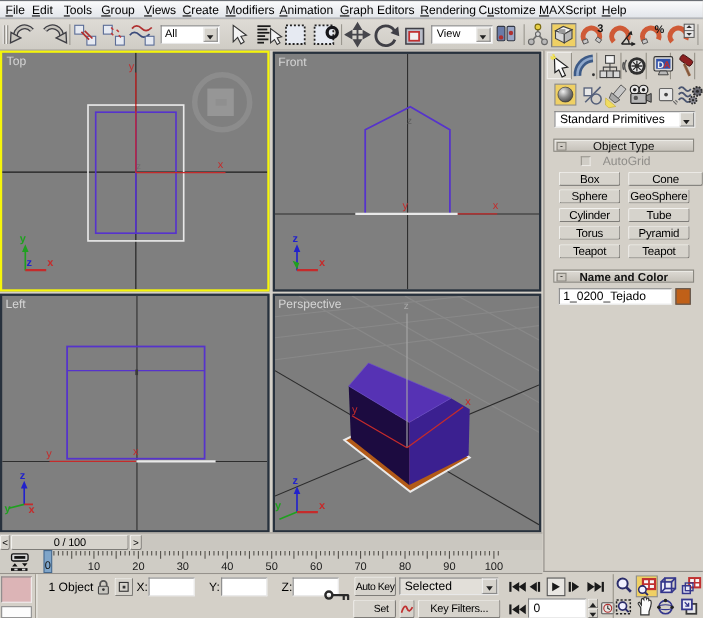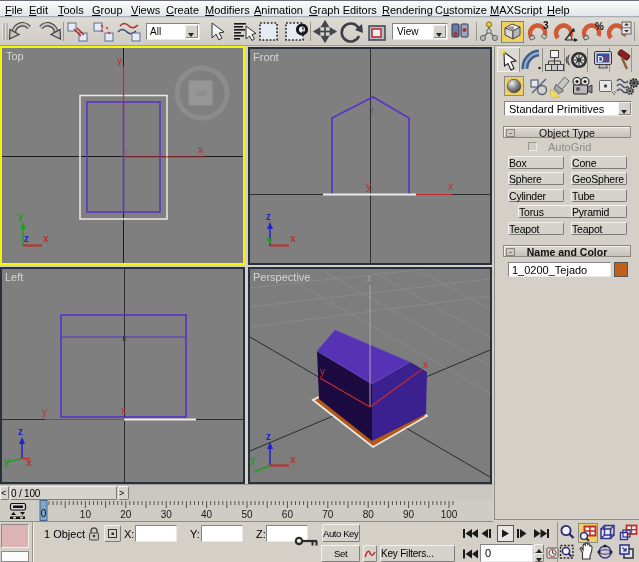--- a/index.html
+++ b/index.html
@@ -5,21 +5,21 @@
   * { margin:0; padding:0; box-sizing:border-box; }
   html,body { width:639px; height:562px; overflow:hidden; }
   body { font-family:"Liberation Sans", sans-serif; background:#d4d0c8; position:relative; }
   #root { position:absolute; left:0; top:0; width:639px; height:562px; background:#d4d0c8; }
   .abs { position:absolute; }
   .menuitem { position:absolute; top:3px; font-size:11px; color:#000; }
   .menuitem u { text-decoration:underline; }
   .vplabel { position:absolute; font-size:11px; color:#d5d5d5; }
   .btn3d { background:#d6d3cc; border-top:1px solid #f2f1ee; border-left:1px solid #f2f1ee;
            border-right:1px solid #7e7c78; border-bottom:1px solid #7e7c78; border-radius:2px;
-           font-size:10.5px; color:#000; text-align:left; position:absolute; letter-spacing:-0.2px; }
+           font-size:10.5px; color:#000; text-align:center; position:absolute; letter-spacing:-0.2px; }
   .field { background:#fff; border-top:1px solid #848484; border-left:1px solid #848484;
            border-right:1px solid #e8e8e8; border-bottom:1px solid #e8e8e8; position:absolute;text-align:center; }
 </style>
 </head>
 <body>
 <div id="root">
 
   <div class="abs" style="left:0;top:0;width:639px;height:17px;background:linear-gradient(#fafbfc,#e2e5ea);border-top:1px solid #6b6f75;border-bottom:1px solid #a8adb5;">
     <span class="menuitem" style="left:5px"><u>F</u>ile</span>
     <span class="menuitem" style="left:29px"><u>E</u>dit</span>
@@ -401,26 +401,26 @@
       </div>
     </div>
 
     <div class="abs" style="left:8px;top:80px;width:128px;height:12px;background:linear-gradient(#dedbd5,#c6c2ba);border:1px solid #8a8880;box-shadow:inset 1px 1px 0 #f0efec;">
       <div class="abs" style="left:2px;top:1.5px;width:9px;height:8px;background:#cdc9c1;border:1px solid #8a8880;font-size:8px;line-height:6px;text-align:center;">-</div>
       <div class="abs" style="left:0;top:0;width:100%;text-align:center;font-size:10.5px;font-weight:normal;color:#111;">Object Type</div>
     </div>
     <div class="abs" style="left:33px;top:96px;width:9px;height:9px;background:#d0cdc6;border:1px solid #9a978f;border-right-color:#eceae6;border-bottom-color:#eceae6;"></div>
     <span class="abs" style="left:53px;top:95px;font-size:11px;color:#8e8c88;">AutoGrid</span>
     <div class="btn3d" style="left:13px;top:110px;width:56px;height:13px;line-height:12px;">Box</div>
-    <div class="btn3d" style="left:76px;top:110px;width:56px;height:13px;line-height:12px;">Cone</div>
+    <div class="btn3d" style="left:76px;top:110px;width:68px;height:13px;line-height:12px;">Cone</div>
     <div class="btn3d" style="left:13px;top:126px;width:56px;height:13px;line-height:12px;">Sphere</div>
     <div class="btn3d" style="left:76px;top:126px;width:56px;height:13px;line-height:12px;">GeoSphere</div>
     <div class="btn3d" style="left:13px;top:143px;width:56px;height:13px;line-height:12px;">Cylinder</div>
     <div class="btn3d" style="left:76px;top:143px;width:56px;height:13px;line-height:12px;">Tube</div>
-    <div class="btn3d" style="left:13px;top:159px;width:56px;height:13px;line-height:12px;margin-left:10px;">Torus</div>
+    <div class="btn3d" style="left:13px;top:159px;width:56px;height:13px;line-height:12px;">Torus</div>
     <div class="btn3d" style="left:76px;top:159px;width:56px;height:13px;line-height:12px;">Pyramid</div>
     <div class="btn3d" style="left:13px;top:176px;width:56px;height:13px;line-height:12px;">Teapot</div>
     <div class="btn3d" style="left:76px;top:176px;width:56px;height:13px;line-height:12px;">Teapot</div>
 
     <div class="abs" style="left:8px;top:199px;width:128px;height:12px;background:linear-gradient(#dedbd5,#c6c2ba);border:1px solid #8a8880;box-shadow:inset 1px 1px 0 #f0efec;">
       <div class="abs" style="left:2px;top:1.5px;width:9px;height:8px;background:#cdc9c1;border:1px solid #8a8880;font-size:8px;line-height:6px;text-align:center;">-</div>
       <div class="abs" style="left:0;top:0;width:100%;text-align:center;font-size:10.5px;font-weight:bold;color:#111;">Name and Color</div>
     </div>
     <div class="field" style="left:13px;top:216px;width:103px;height:15px;">
       <span style="position:absolute;left:3px;top:1px;font-size:11px;">1_0200_Tejado</span>
@@ -488,20 +488,28 @@
 
     <svg class="abs" style="left:294px;top:13px" width="28" height="16" viewBox="0 0 28 16">
       <circle cx="5" cy="6" r="3.2" fill="none" stroke="#2a2a2a" stroke-width="2.2"></circle>
       <line x1="8" y1="6" x2="23" y2="6" stroke="#2a2a2a" stroke-width="2.2"></line>
       <line x1="18.5" y1="6" x2="18.5" y2="10.5" stroke="#2a2a2a" stroke-width="2"></line>
       <line x1="22.5" y1="6" x2="22.5" y2="10.5" stroke="#2a2a2a" stroke-width="2"></line>
     </svg>
 
     <div class="btn3d" style="left:322px;top:2px;width:38px;height:18px;font-size:9.5px;letter-spacing:-0.4px;line-height:17px;">Auto Key</div>
     <div class="btn3d" style="left:321px;top:23px;width:39px;height:17px;font-size:9.5px;letter-spacing:-0.3px;line-height:16px;padding-left:12px;">Set Key</div>
+    <div class="field" style="left:363px;top:3px;width:90px;height:16px;background:#e2dfd9;">
+      <span style="position:absolute;left:4px;top:1px;font-size:11px;">Selected</span>
+      <div style="position:absolute;right:0px;top:0px;width:14px;height:14px;background:#d6d3cc;border:1px solid #8a8a8a;border-top-color:#f0f0f0;border-left-color:#f0f0f0;">
+        <svg width="12" height="12">
+            <path d="M 3 5 L 9 5 L 6 9 Z" fill="#222"></path>
+          </svg>
+      </div>
+    </div>
     <div class="btn3d" style="left:363px;top:23px;width:14px;height:17px;">
       <svg width="12" height="15" viewBox="0 0 12 15">
           <path d="M 1 11 Q 4 2 6 7 T 11 6" fill="none" stroke="#c03030" stroke-width="1.6"></path>
         </svg>
     </div>
     <div class="btn3d" style="left:380px;top:23px;width:75px;height:17px;font-size:10px;line-height:16px;">Key Filters...</div>
 
     <svg class="abs" style="left:460px;top:2px" width="96" height="19" viewBox="0 0 96 19">
       <g fill="#1a1a1a">
         <rect x="3" y="5" width="2" height="9"></rect>

